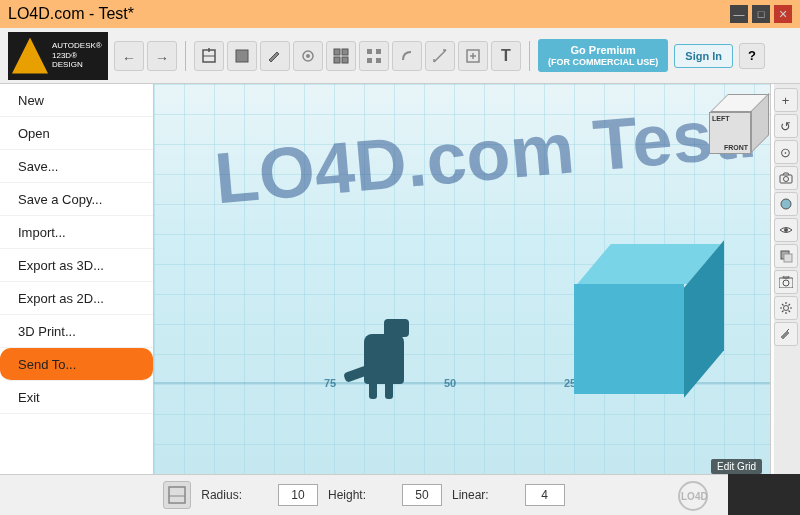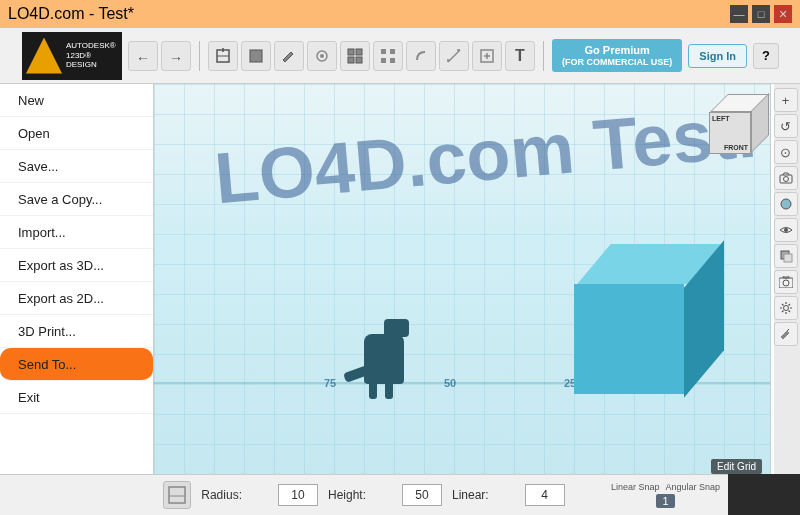--- a/index.html
+++ b/index.html
@@ -48,21 +48,20 @@
       border-bottom: 1px solid #ccc;
     }
     #logo-area {
       width: 100px;
       height: 48px;
       background: #1a1a1a;
       display: flex;
       align-items: center;
       padding: 4px;
       flex-shrink: 0;
-      margin-left: 14px;
     }
     #logo-area .logo-icon {
       width: 36px; height: 36px;
       background: #e8a000;
       clip-path: polygon(50% 0%, 0% 100%, 100% 100%);
       margin-right: 4px;
       flex-shrink: 0;
     }
     #logo-area .logo-text {
       color: white;
@@ -618,21 +617,20 @@
   </div>
   <div class="bottom-field-group">
     <span>Height:</span>
     <input class="bottom-input" type="text" value="50" style="">
   </div>
   <div class="bottom-field-group">
     <span>Linear:</span>
     <input class="bottom-input" type="text" value="4" style="">
   </div>
 
-  <div style="position:absolute;right:8px;display:flex;flex-direction:column;align-items:center;">
-    <div style="display:flex;gap:6px;font-size:9px;color:#555;margin-bottom:2px;">
-      <span>Linear Snap</span>
-      <span>Angular Snap</span>
-    </div>
-    <div class="snap-badge">1</div>
-  </div>
-
+
+  <div class="lo4d-watermark">
+    <svg width="50" height="35" viewBox="0 0 50 35">
+      <circle cx="20" cy="18" r="14" fill="none" stroke="#555" stroke-width="2"></circle>
+      <text x="8" y="22" font-size="10" fill="#333" font-weight="bold">LO4D</text>
+    </svg>
+  </div>
 </div>
 
 </body></html>

